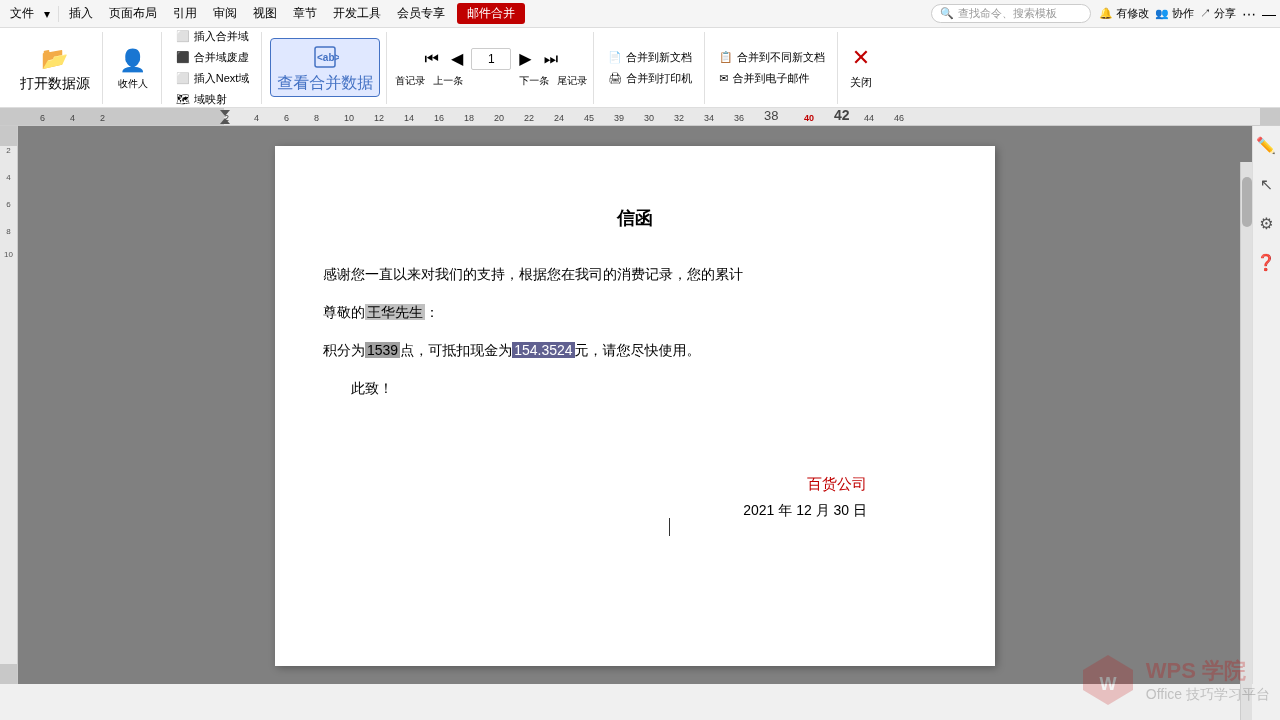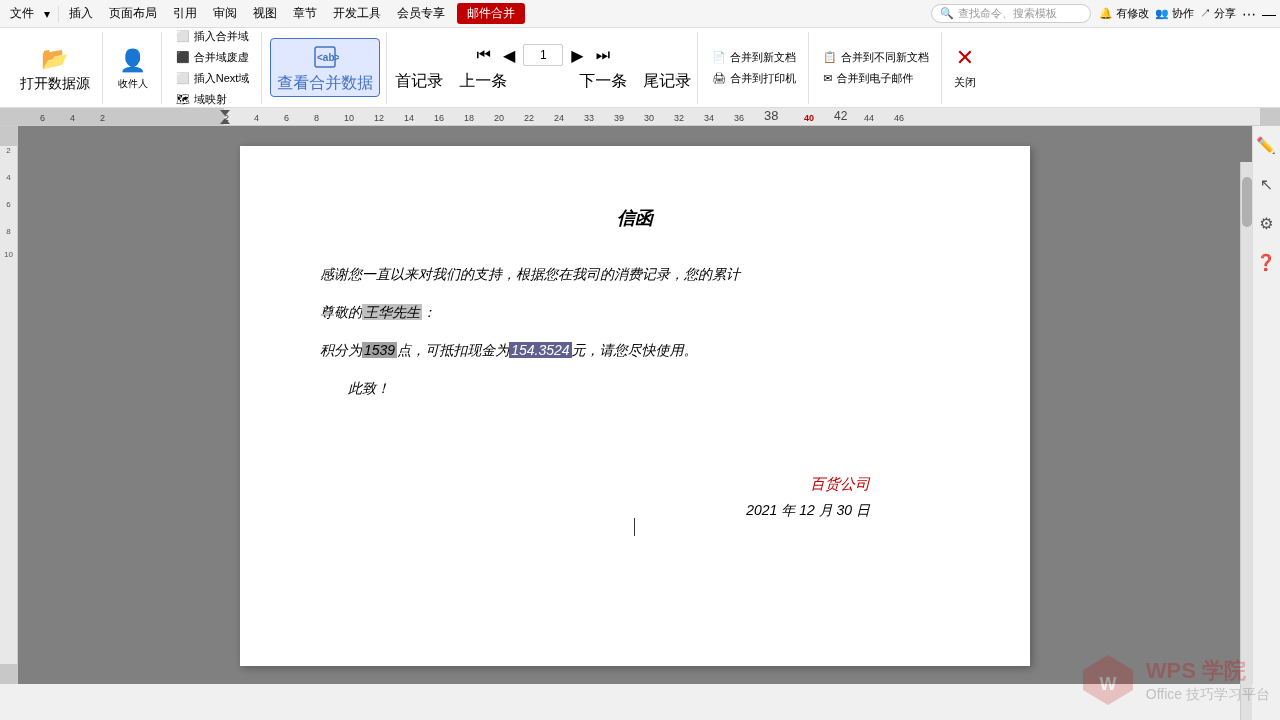--- a/index.html
+++ b/index.html
@@ -155,27 +155,26 @@
     
     .doc-area {
       flex: 1;
       overflow: auto;
       background: #808080;
       display: flex;
       justify-content: center;
       padding: 20px 0;
     }
     .page {
-      width: 790px;
+      width: 720px;
       min-height: 520px;
       background: white;
-      padding: 60px 80px;
+      padding: 60px 48px;
       position: relative;
       box-shadow: 2px 2px 8px rgba(0,0,0,0.3);
-      font-style: italic;
     }
 
     
     .right-panel {
       width: 28px;
       background: #f0f0f0;
       border-left: 1px solid #ddd;
       display: flex;
       flex-direction: column;
       align-items: center;
@@ -351,21 +350,21 @@
 
   <div class="ribbon-group">
     <div style="display:flex;flex-direction:column;gap:4px;align-items:center;">
       <div style="display:flex;align-items:center;gap:4px;">
         <div class="nav-arrow" title="首记录">⏮</div>
         <div class="nav-arrow" title="上一条">◀</div>
         <input type="text" class="page-input" value="1" style="">
         <div class="nav-arrow" title="下一条">▶</div>
         <div class="nav-arrow" title="尾记录">⏭</div>
       </div>
-      <div style="display:flex;gap:16px;font-size:16px;">
+      <div style="display:flex;gap:8px;font-size:10px;">
         <span>首记录</span>
         <span>上一条</span>
         <span style="width:40px;"></span>
         <span>下一条</span>
         <span>尾记录</span>
       </div>
     </div>
   </div>
 
   <div class="ribbon-group">
@@ -414,29 +413,29 @@
     <span style="position:absolute;left:60px;font-size:9px;color:#444;bottom:2px;">6</span>
     <span style="position:absolute;left:90px;font-size:9px;color:#444;bottom:2px;">8</span>
     <span style="position:absolute;left:120px;font-size:9px;color:#444;bottom:2px;">10</span>
     <span style="position:absolute;left:150px;font-size:9px;color:#444;bottom:2px;">12</span>
     <span style="position:absolute;left:180px;font-size:9px;color:#444;bottom:2px;">14</span>
     <span style="position:absolute;left:210px;font-size:9px;color:#444;bottom:2px;">16</span>
     <span style="position:absolute;left:240px;font-size:9px;color:#444;bottom:2px;">18</span>
     <span style="position:absolute;left:270px;font-size:9px;color:#444;bottom:2px;">20</span>
     <span style="position:absolute;left:300px;font-size:9px;color:#444;bottom:2px;">22</span>
     <span style="position:absolute;left:330px;font-size:9px;color:#444;bottom:2px;">24</span>
-    <span style="position:absolute;left:360px;font-size:9px;color:#444;bottom:2px;">33</span>
+    <span style="position:absolute;left:360px;font-size:9px;color:#444;bottom:2px;">45</span>
     <span style="position:absolute;left:390px;font-size:9px;color:#444;bottom:2px;">39</span>
     <span style="position:absolute;left:420px;font-size:9px;color:#444;bottom:2px;">30</span>
     <span style="position:absolute;left:450px;font-size:9px;color:#444;bottom:2px;">32</span>
     <span style="position:absolute;left:480px;font-size:9px;color:#444;bottom:2px;">34</span>
     <span style="position:absolute;left:510px;font-size:9px;color:#444;bottom:2px;">36</span>
     <span style="position:absolute;left:540px;font-size:13px;color:#444;bottom:2px;">38</span>
     <span style="position:absolute;left:580px;font-size:9px;color:#c00000;font-weight:bold;bottom:2px;">40</span>
-    <span style="position:absolute;left:610px;font-size:12px;color:#444;bottom:2px;">42</span>
+    <span style="position:absolute;left:610px;font-size:14px;color:#444;bottom:2px;font-weight:bold;">42</span>
     <span style="position:absolute;left:640px;font-size:9px;color:#444;bottom:2px;">44</span>
     <span style="position:absolute;left:670px;font-size:9px;color:#444;bottom:2px;">46</span>
   </div>
 
   <span style="position:absolute;left:40px;font-size:9px;color:#444;bottom:2px;">6</span>
   <span style="position:absolute;left:70px;font-size:9px;color:#444;bottom:2px;">4</span>
   <span style="position:absolute;left:100px;font-size:9px;color:#444;bottom:2px;">2</span>
 
   <div style="position:absolute;left:220px;top:2px;width:0;height:0;border-left:5px solid transparent;border-right:5px solid transparent;border-top:6px solid #555;"></div>
   <div style="position:absolute;left:220px;bottom:1px;width:0;height:0;border-left:5px solid transparent;border-right:5px solid transparent;border-bottom:6px solid #555;"></div>

